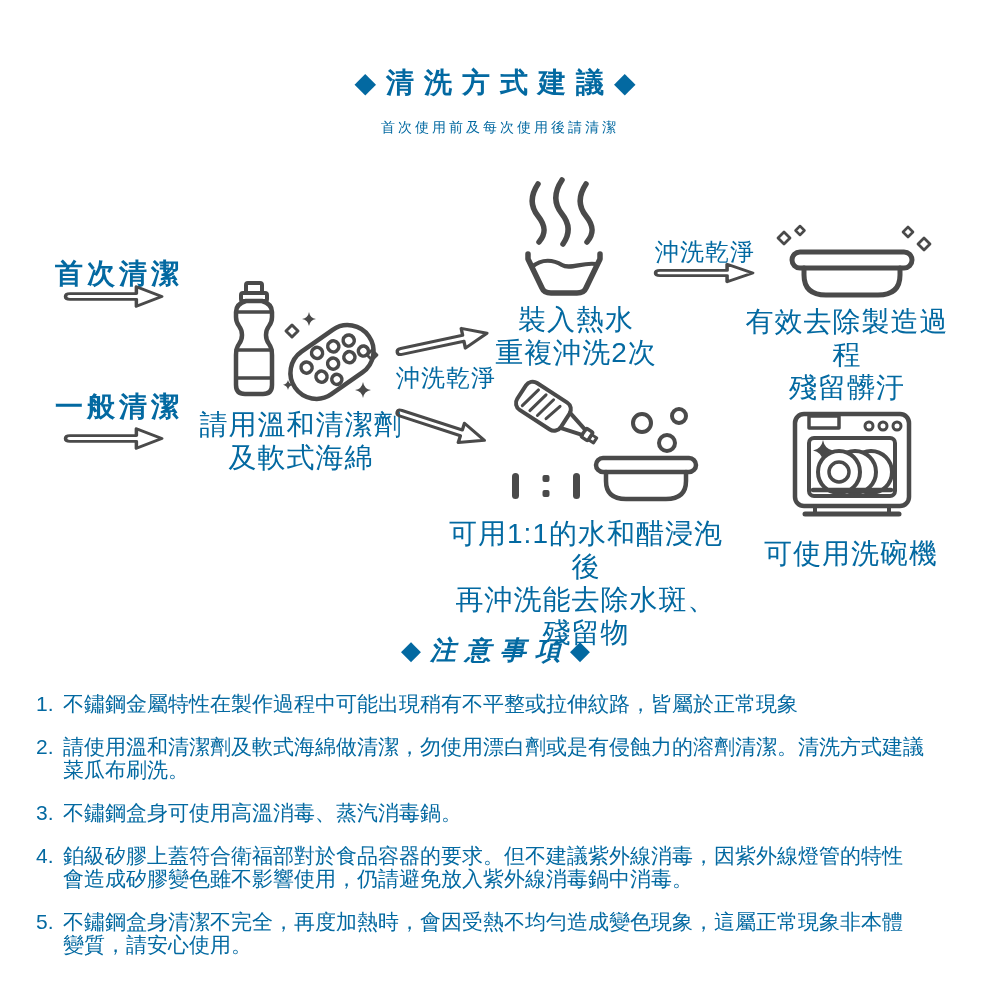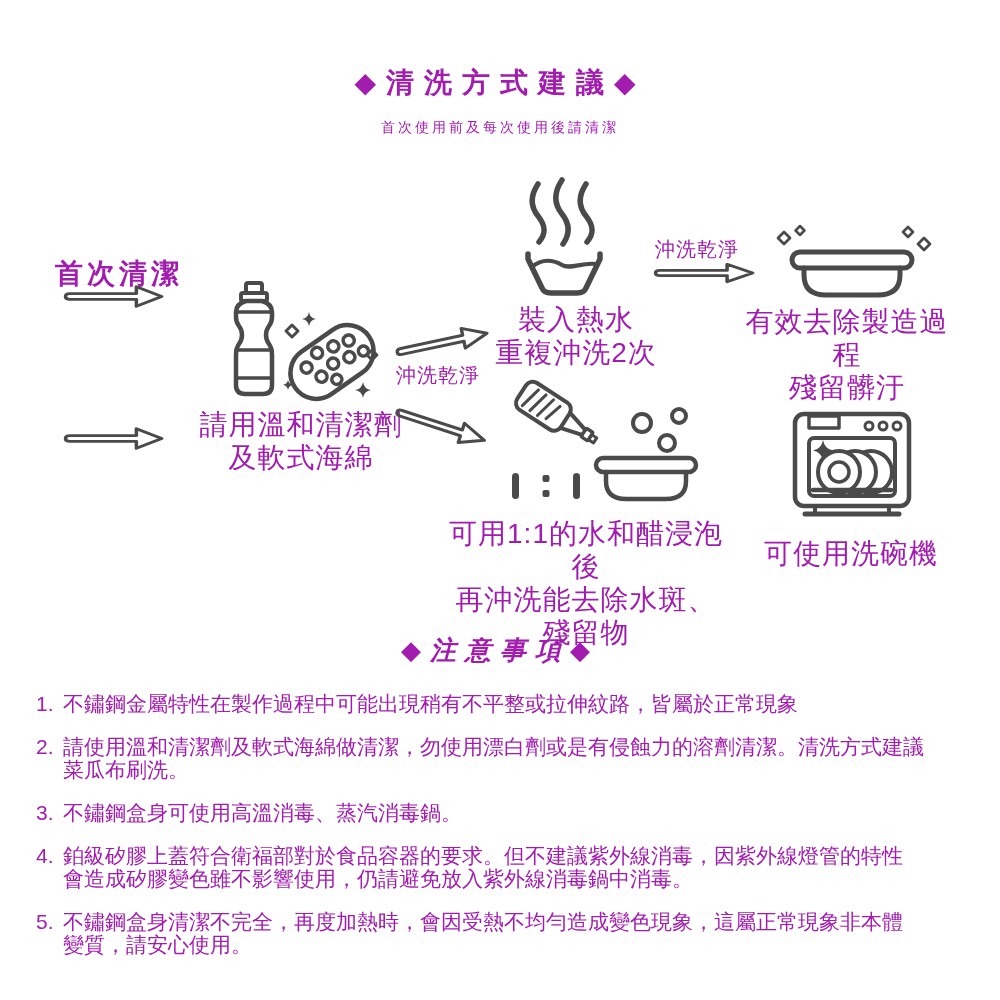--- a/index.html
+++ b/index.html
@@ -1,26 +1,26 @@
 <!DOCTYPE html>
 <html><head>
 <meta charset="utf-8">
 <style>
   html,body{margin:0;padding:0;background:#fff;}
   #canvas{
     position:relative;width:1000px;height:1000px;background:#fff;overflow:hidden;
-    font-family:"Liberation Sans","DejaVu Sans",sans-serif;color:#a21caf;
+    font-family:"Liberation Sans","DejaVu Sans",sans-serif;color:#0369a1;
   }
   .abs{position:absolute;}
   .center{text-align:center;}
   .pre{white-space:pre-line;}
   .title{left:0;top:64px;width:1000px;font-size:28px;font-weight:bold;letter-spacing:10px;}
   .subtitle{left:0;top:119px;width:1000px;font-size:14px;letter-spacing:3px;}
   .side-label{font-size:28px;font-weight:bold;letter-spacing:4px;}
-  .lbl{font-size:20px;letter-spacing:1px;}
+  .lbl{font-size:24px;letter-spacing:1px;}
   .caption{font-size:28px;line-height:33px;letter-spacing:1px;}
   .notes-title{left:0;top:633px;width:1000px;font-size:26px;font-weight:bold;letter-spacing:9px;font-style:italic;}
   .notes{left:36px;top:692px;width:946px;}
   .note{display:flex;margin-bottom:20px;font-size:21px;line-height:23px;}
   .note-num{flex:0 0 27px;}
   .note-text{flex:1;}
   svg{display:block;overflow:visible;}
   svg .ln{stroke:#4a4a4a;fill:none;stroke-linecap:round;stroke-linejoin:round;}
   svg .fl{fill:#4a4a4a;stroke:none;}
   svg .wh{fill:#ffffff;}
@@ -40,20 +40,21 @@
   <div class="abs center title">◆清洗方式建議◆</div>
   <div class="abs center subtitle">首次使用前及每次使用後請清潔</div>
 
   <div class="abs side-label" style="left:55px;top:243px;margin-top:12px;">首次清潔</div>
   <div class="abs" style="left:62px;top:282px;">
     <svg width="105" height="29" viewBox="0 0 120 40" preserveAspectRatio="none">
         <use href="#arrow-shape"></use>
       </svg>
   </div>
 
+  <div class="abs side-label" style="left:55px;top:388px;">一般清潔</div>
   <div class="abs" style="left:62px;top:424px;">
     <svg width="105" height="29" viewBox="0 0 120 40" preserveAspectRatio="none">
         <use href="#arrow-shape"></use>
       </svg>
   </div>
 
   <div class="abs" style="left:226px;top:281px;">
     <svg width="56" height="118" viewBox="0 0 56 118">
       <rect class="ln" stroke-width="4" x="20" y="2" width="16" height="10" rx="2"></rect>
       <rect class="ln" stroke-width="4" x="15" y="12" width="26" height="8" rx="2"></rect>

